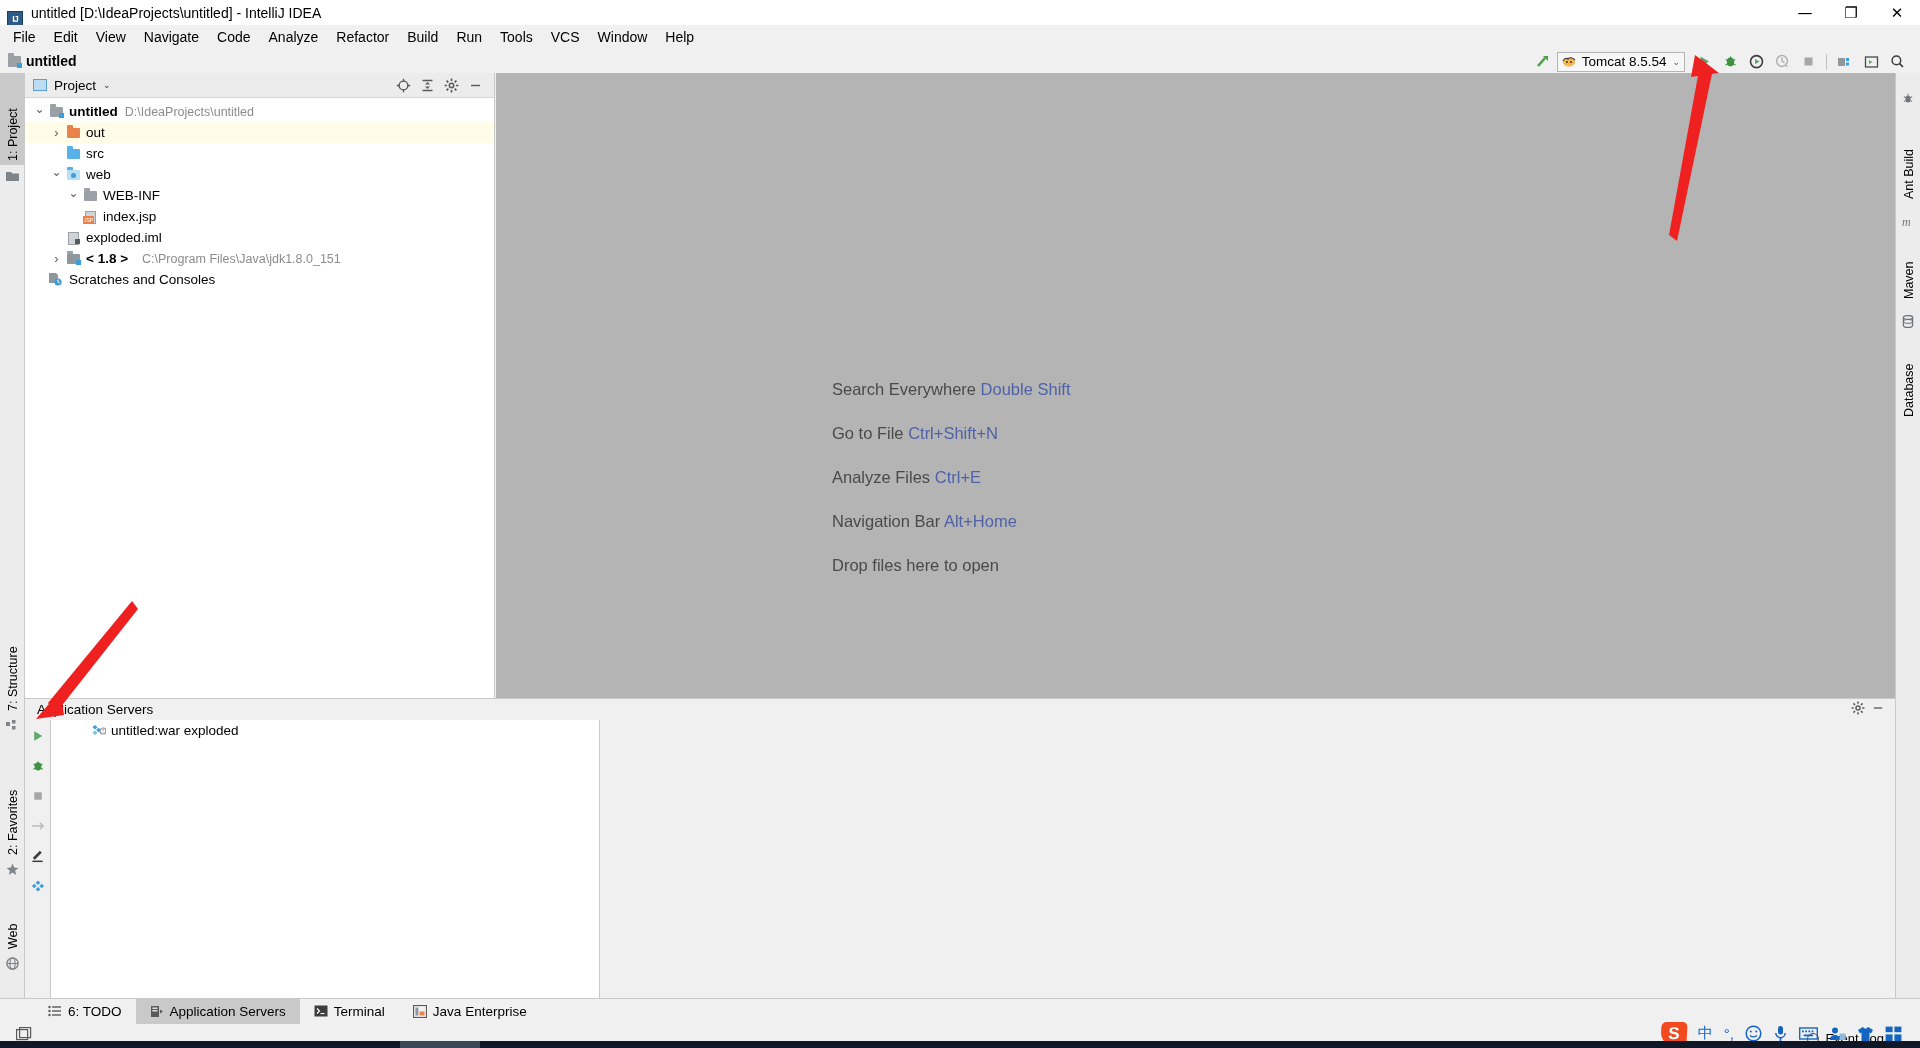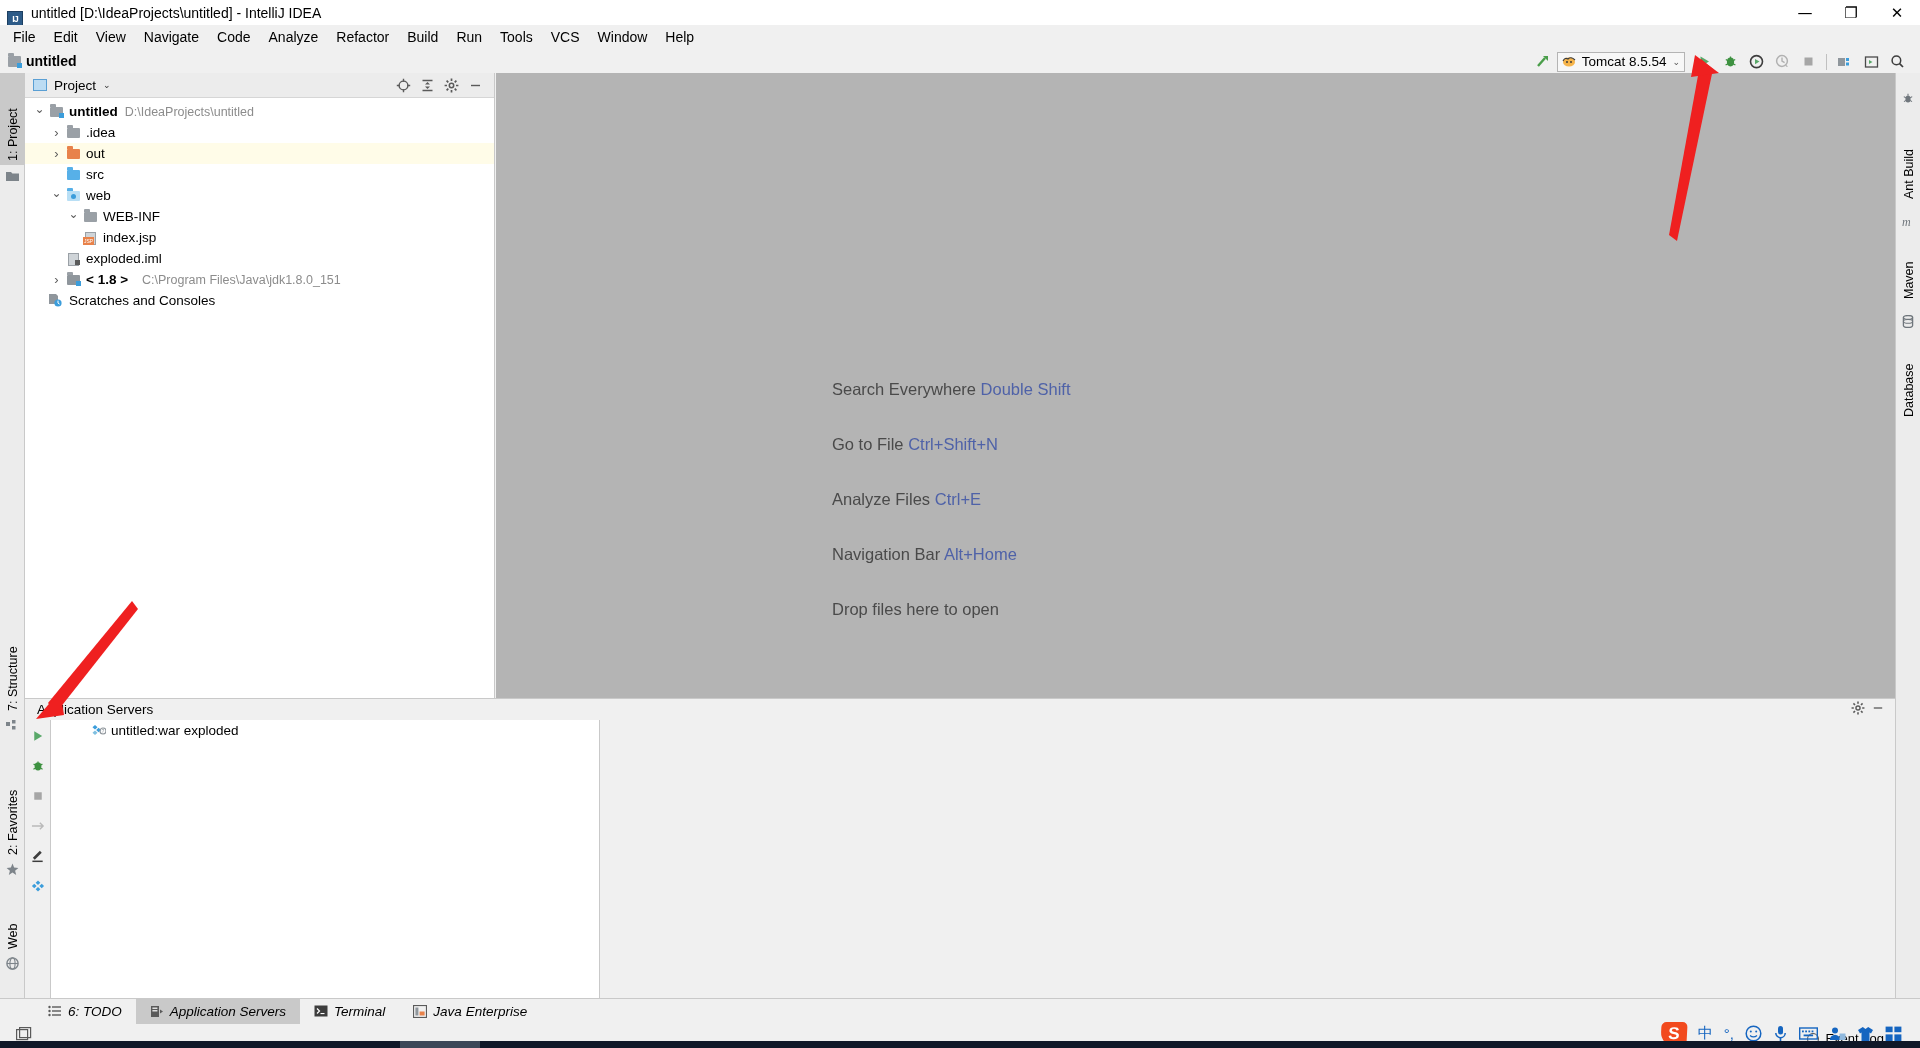--- a/index.html
+++ b/index.html
@@ -131,21 +131,21 @@
   .filetag { position:absolute; left:1px; bottom:0px; font-size:6px; line-height:6px; color:#fff; background:#e8824a; padding:1px 1px; font-family:"Liberation Sans",sans-serif;}
 
   .libico { position:absolute; left:3px; top:3px; width:12px; height:11px; display:flex; gap:1px;}
   .libico i { width:2px; display:block; }
 
   
   .editor {
     position:absolute; left:496px; top:73px; width:1399px; height:625px;
     background:#b4b4b4;
   }
-  .hints { position:absolute; left:336px; top:307px; display:flex; flex-direction:column; gap:36px; }
+  .hints { position:absolute; left:336px; top:307px; display:flex; flex-direction:column; gap:25px; }
   .hint { font-size:16.5px; color:#4a4a4a; white-space:nowrap; }
   .hint .key { color:#4f62a8; }
 
   
   .appservers {
     position:absolute; left:25px; top:698px; width:1870px; height:300px;
     background:#f0f0f0;
   }
   .as-header {
     height:22px; background:#f0f0f0; display:flex; align-items:center; padding-left:12px;
@@ -160,21 +160,21 @@
   .as-right { flex:1; background:#f0f0f0; }
   .asrow { display:flex; align-items:center; height:21px; padding-left:6px; font-size:13.5px; white-space:nowrap;}
   .asrow.sel { background:#1976d2; color:#fff; }
   .catico { width:15px; height:13px; margin-right:5px; flex:none;}
 
   
   .bottombar {
     position:absolute; left:0; top:998px; width:1920px; height:26px;
     background:#f0f0f0; display:flex; align-items:center; border-top:1px solid #c9c9c9;
   }
-  .btab { display:flex; align-items:center; height:26px; padding:0 14px; font-size:13.5px; color:#000;font-style:italic; }
+  .btab { display:flex; align-items:center; height:26px; padding:0 14px; font-size:13.5px; color:#000; }
   .btab.active { background:#c9c9c9; }
   .btab .bico { width:14px; height:13px; margin-right:6px; }
 
   
   .statusbar {
     position:absolute; left:0; top:1024px; width:1920px; height:24px;
     background:#f0f0f0; display:flex; align-items:center; padding-left:16px;
   }
   .eventlog { position:absolute; right:36px; top:1031px; display:flex; align-items:center; font-size:13px; color:#000;}
   .eventlog .ring { width:12px;height:12px;border:1.6px solid #555; border-radius:50%; margin-right:6px;}
@@ -421,28 +421,20 @@
       <div class="trow">
         <span class="tw open"></span>
         <span class="ticon">
             <span class="fold f-grey"></span>
             <span class="badge-blue"></span>
           </span>
         <span class="tlabel b">untitled</span>
         <span class="tpath">D:\IdeaProjects\untitled</span>
       </div>
 
-      <div class="trow">
-        <span style="width:17px;flex:none"></span>
-        <span class="tw closed"></span>
-        <span class="ticon">
-            <span class="fold f-grey"></span>
-          </span>
-        <span class="tlabel">.idea</span>
-      </div>
 
       <div class="trow hl-out">
         <span style="width:17px;flex:none"></span>
         <span class="tw closed"></span>
         <span class="ticon">
             <span class="fold f-orange"></span>
           </span>
         <span class="tlabel">out</span>
       </div>
 

